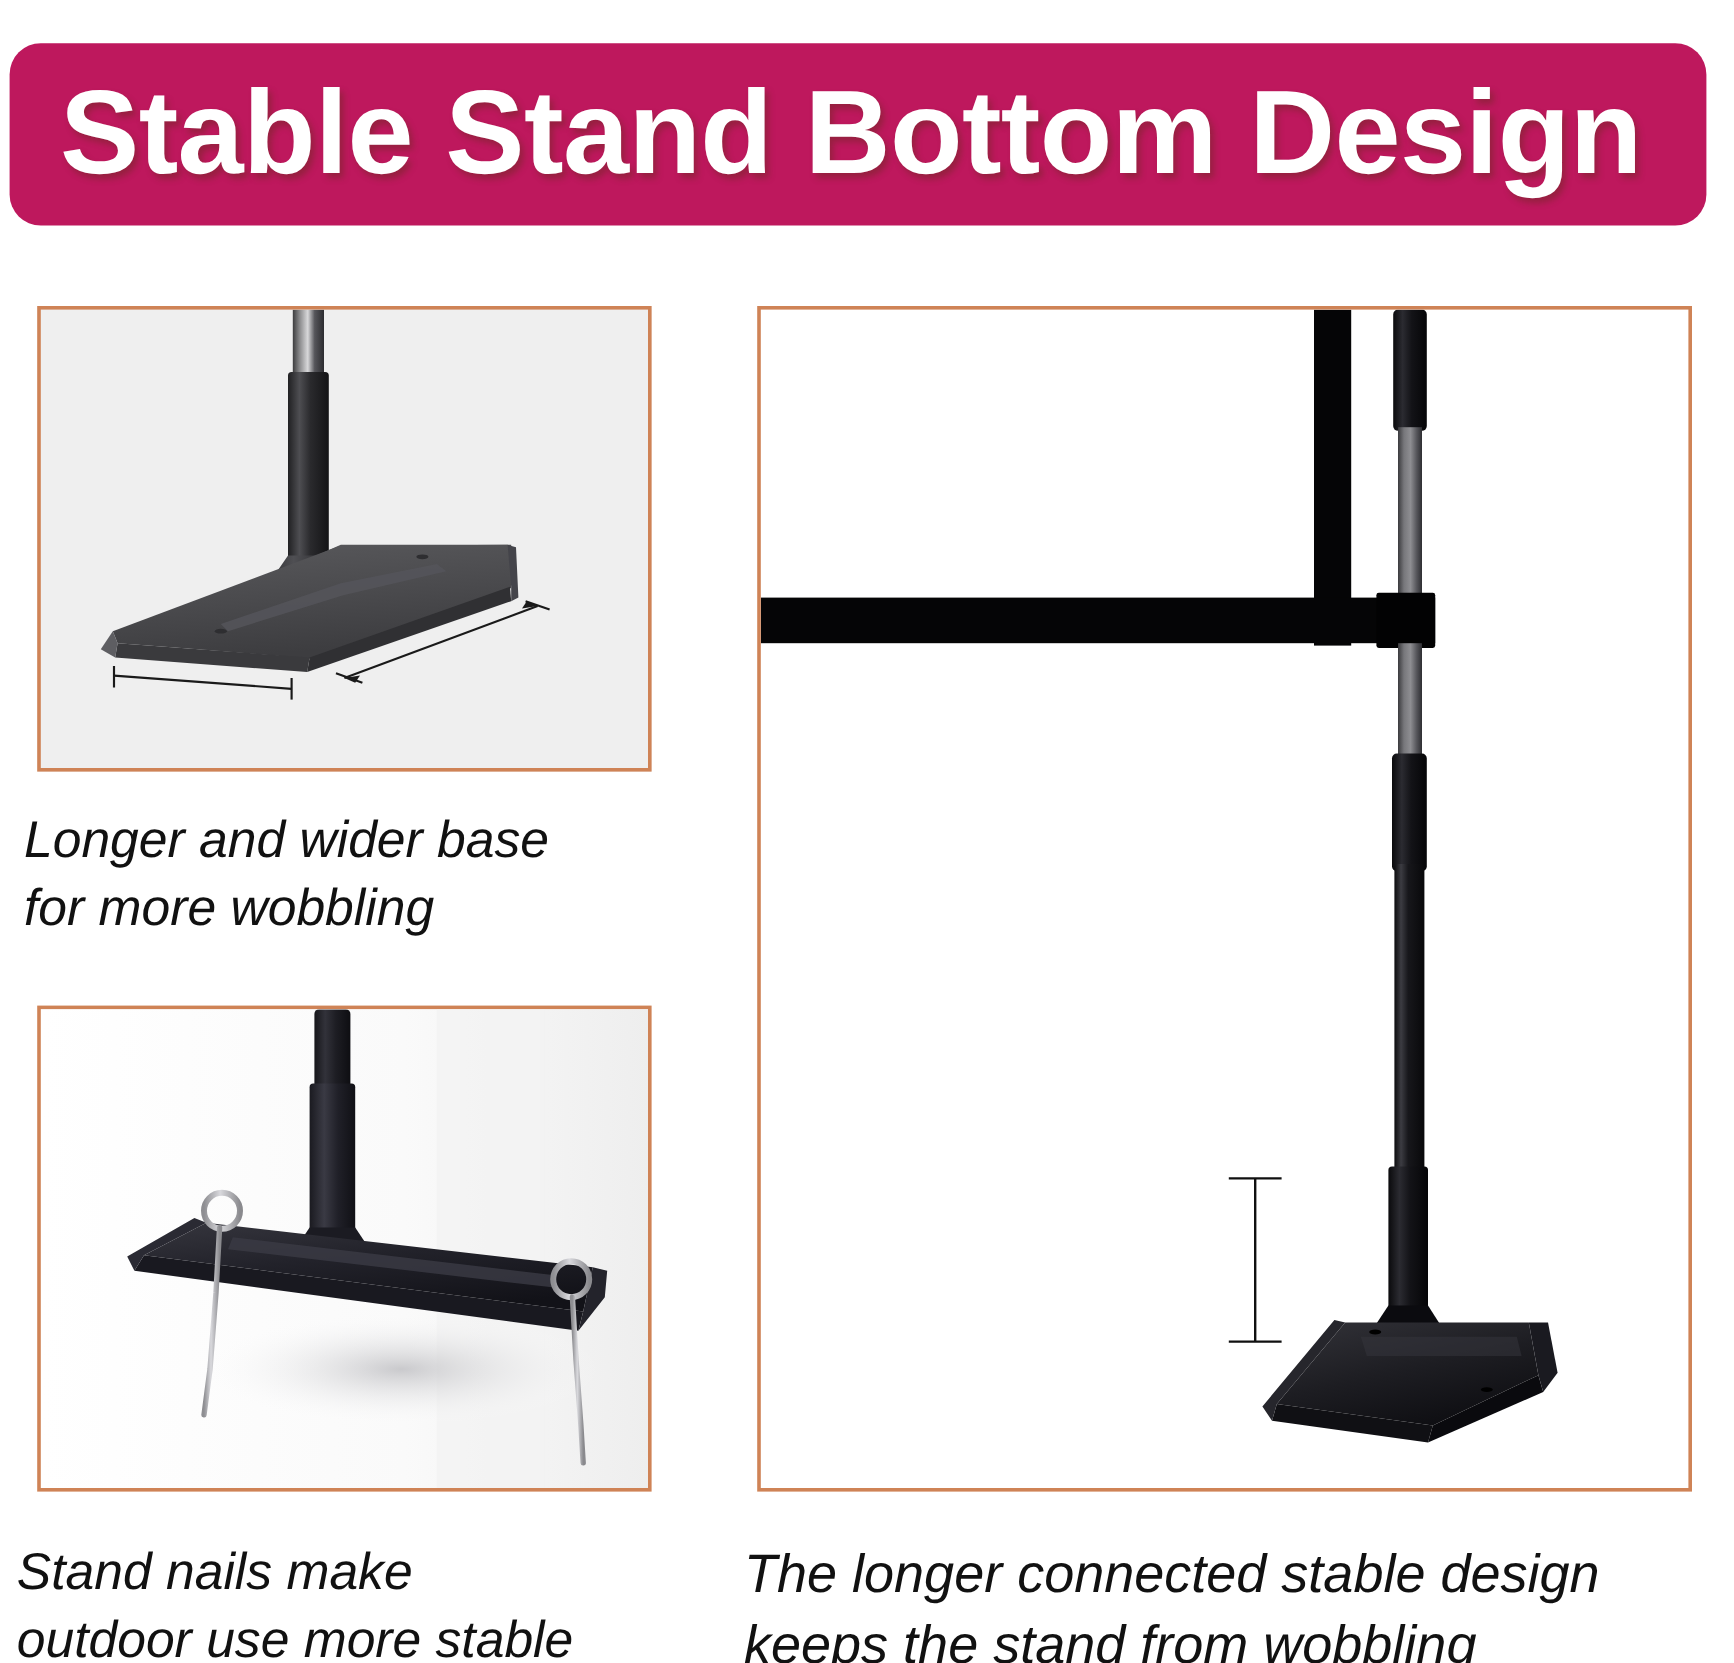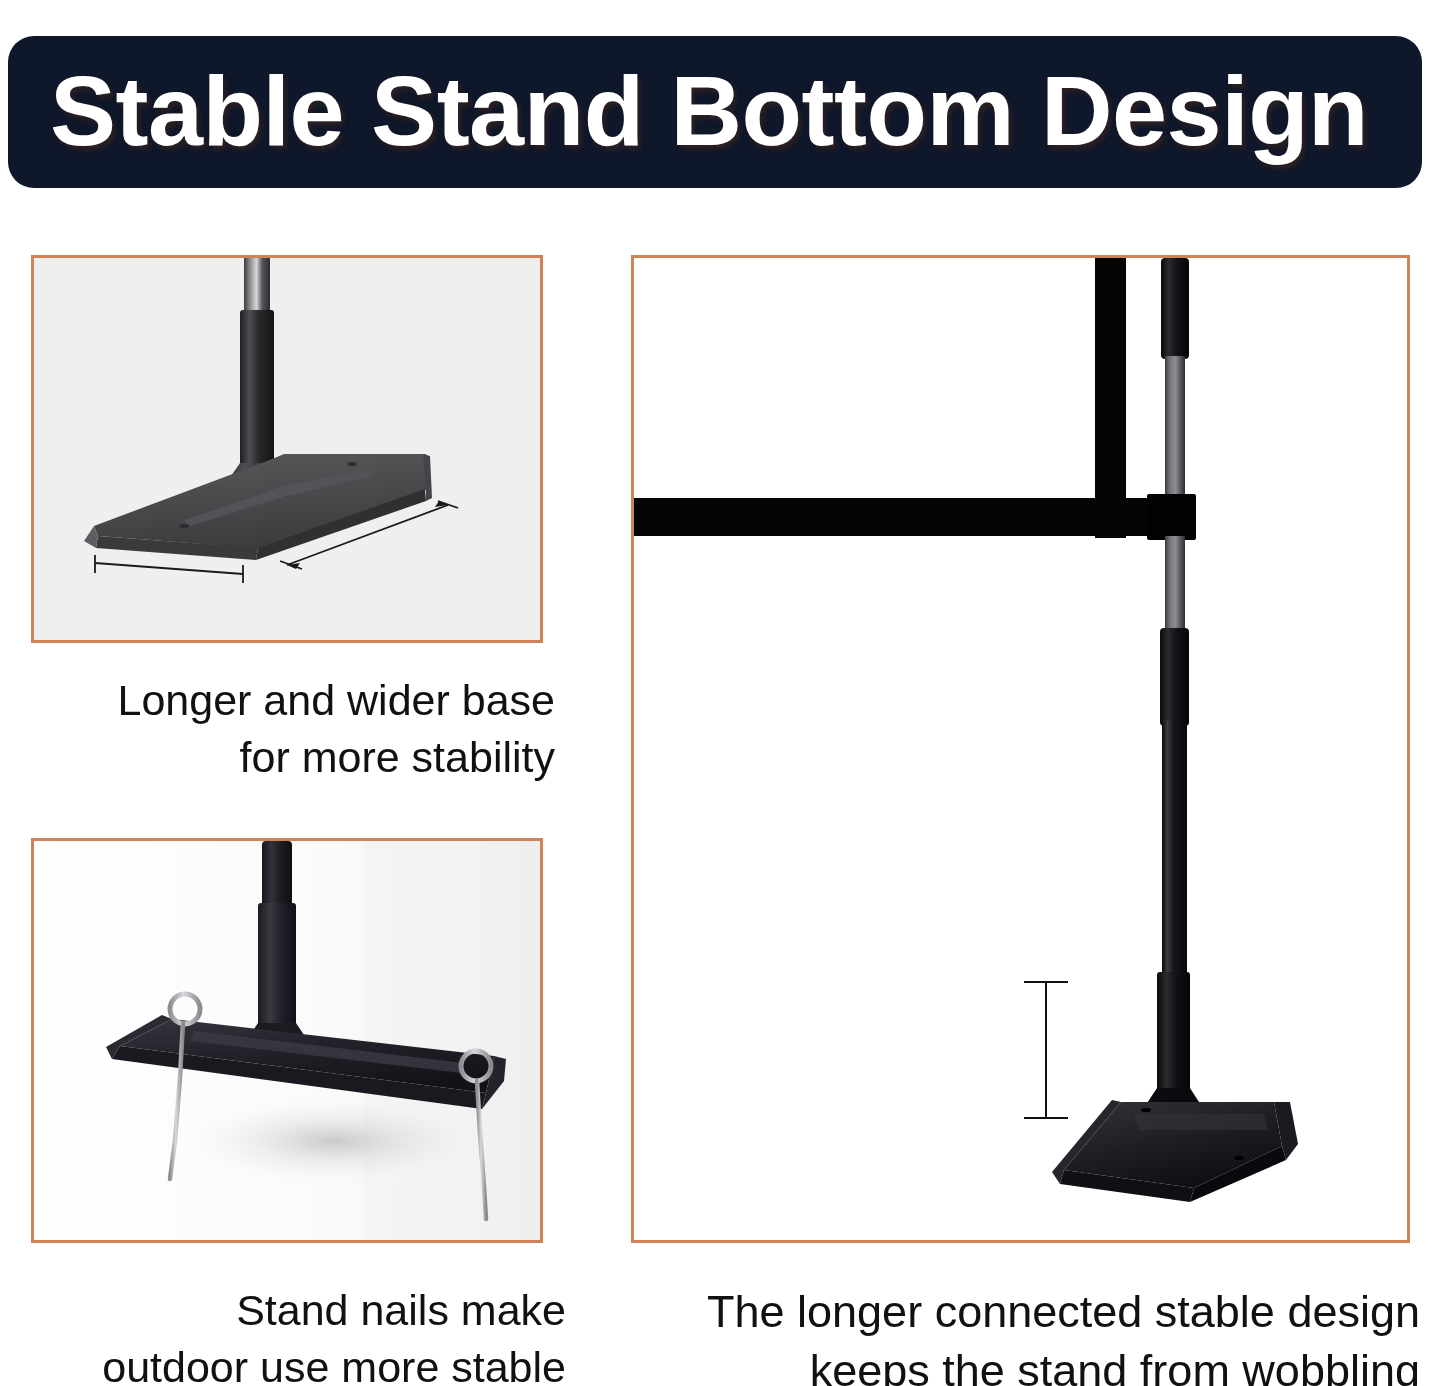--- a/index.html
+++ b/index.html
@@ -15,21 +15,21 @@
     font-family: "Liberation Sans", sans-serif;
   }
 
   
   #header-banner {
     position: absolute;
     left: 8px;
     top: 36px;
     width: 1414px;
     height: 152px;
-    background: #0f172a;
+    background: #be185d;
     border-radius: 26px;
     box-sizing: border-box;
   }
   #header-title {
     position: absolute;
     left: 42px;
     top: 50%;
     transform: translateY(-52%);
     color: #ffffff;
     font-family: "Liberation Sans Narrow", "Liberation Sans", sans-serif;
@@ -67,26 +67,27 @@
     left: 631px;
     top: 255px;
     width: 779px;
     height: 988px;
     background: #ffffff;
   }
 
   
   .caption {
     position: absolute;
-    text-align: right;
+    text-align: left;
     color: #111111;
     font-family: "Liberation Sans", sans-serif;
     font-size: 43px;
     line-height: 1.32;
     font-weight: 400;
+    font-style: italic;
   }
   #caption-base-dimensions { left: 20px; top: 672px; width: 535px; }
   #caption-ground-nails { left: 14px; top: 1282px; width: 552px; }
   #caption-pillar-design {
     left: 620px; top: 1282px; width: 800px;
     font-family: "Liberation Sans Narrow", "Liberation Sans", sans-serif;
     font-size: 45px;
   }
   .caption .line { display: block; white-space: nowrap; }
 
@@ -306,21 +307,21 @@
       <line x1="412" y1="724" x2="412" y2="860"></line>
       <line x1="390" y1="724" x2="434" y2="724"></line>
       <line x1="390" y1="860" x2="434" y2="860"></line>
     </g>
   </svg>
 
 </div>
 
 <div class="caption" id="caption-base-dimensions">
   <span class="line">Longer and wider base</span>
-  <span class="line">for more stability</span>
+  <span class="line">for more wobbling</span>
 </div>
 
 <div class="caption" id="caption-ground-nails">
   <span class="line">Stand nails make</span>
   <span class="line">outdoor use more stable</span>
 </div>
 
 <div class="caption" id="caption-pillar-design">
   <span class="line">The longer connected stable design</span>
   <span class="line">keeps the stand from wobbling</span>

